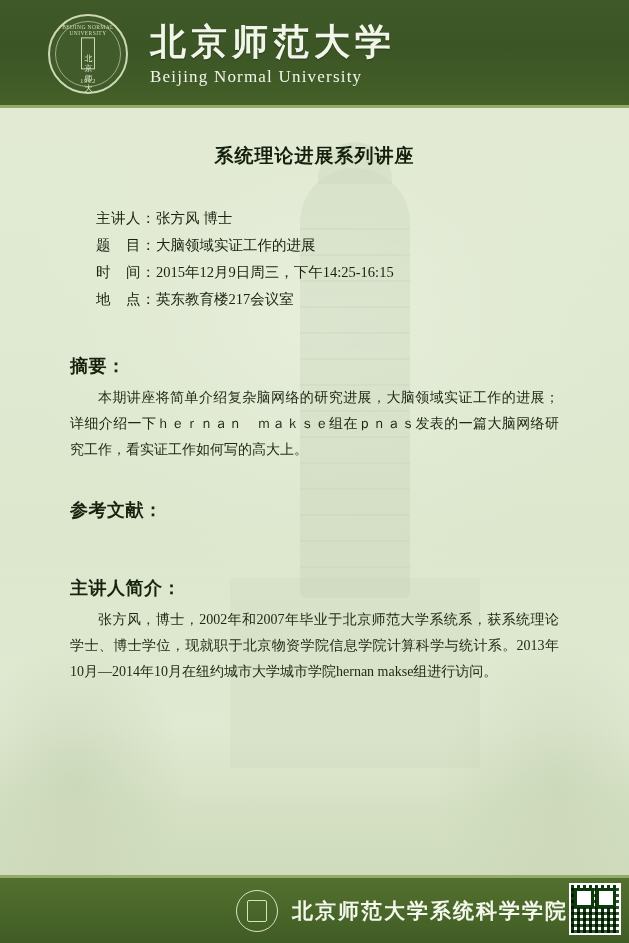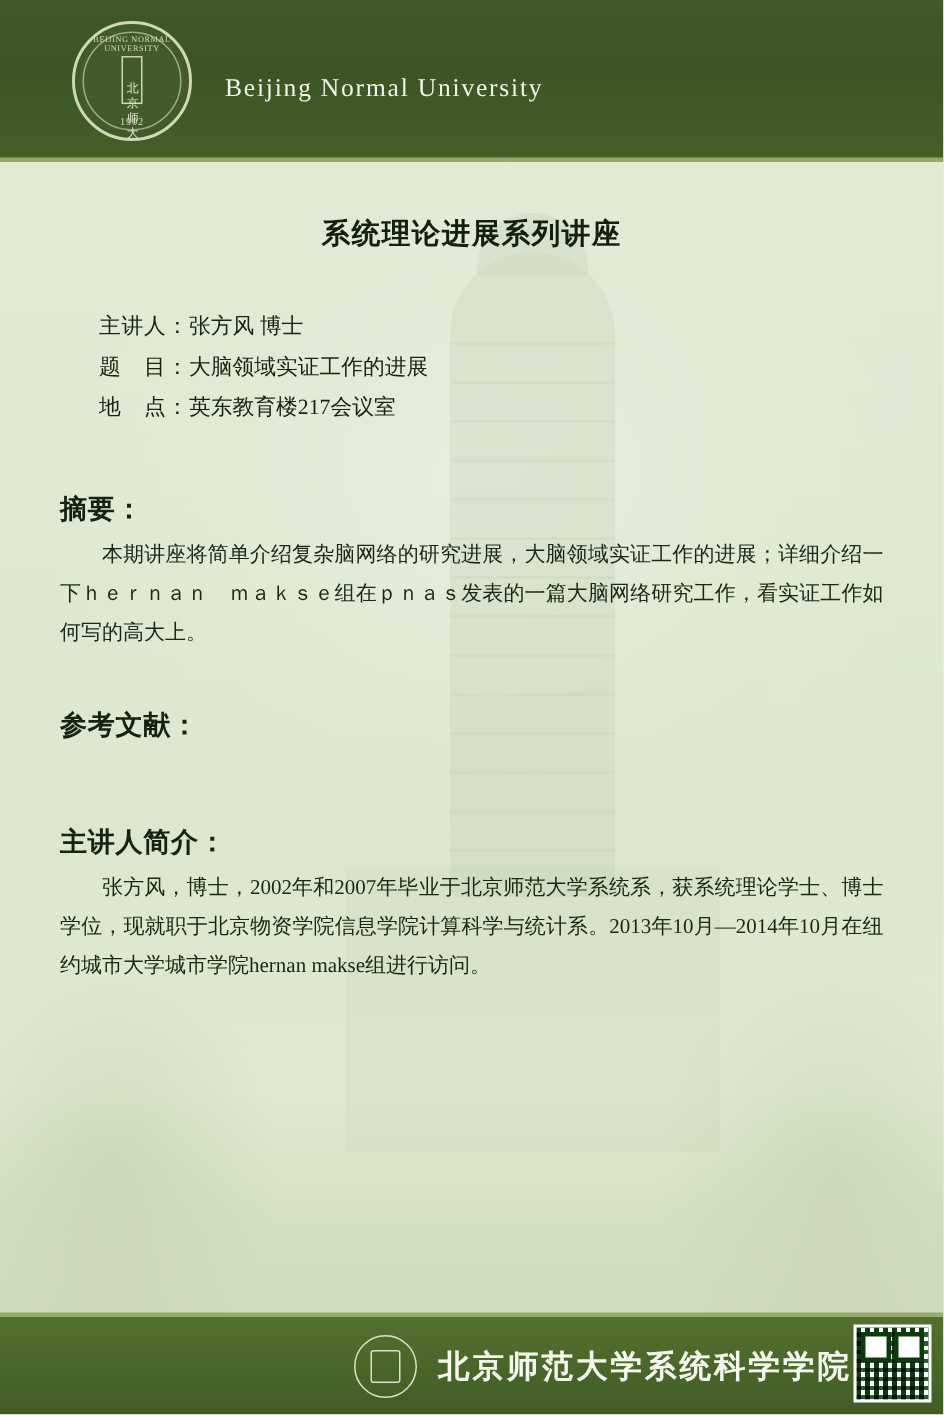--- a/index.html
+++ b/index.html
@@ -169,21 +169,21 @@
     width: 629px; height: 3px;
     background: #93ab68;
   }
 
   
   .content {
     position: absolute;
     left: 0; top: 108px;
     width: 629px; height: 770px;
     box-sizing: border-box;
-    padding: 0 40px;
+    padding: 0 70px;
     color: #1d2a15;
   }
   .title {
     margin-top: 35px;
     text-align: center;
     font-size: 19px;
     font-weight: bold;
     letter-spacing: 1px;
     color: #14200d;
   }
@@ -305,37 +305,41 @@
   </div>
 
   <div class="header">
     <div class="header-seal">
       <div class="ring-text"></div>
       <div class="seal-arc">BEIJING NORMAL UNIVERSITY</div>
       <div class="seal-inner">北京师大</div>
       <div class="seal-year">1902</div>
     </div>
     <div class="header-names">
+      <div class="header-cn">北京师范大学</div>
       <div class="header-en">Beijing Normal University</div>
     </div>
     <div class="header-rule"></div>
   </div>
 
   <div class="content">
 
     <div class="title">系统理论进展系列讲座</div>
 
     <div class="info-block">
       <div class="info-row">
         <span class="info-label">主讲人：</span><span>张方风 博士</span>
       </div>
       <div class="info-row">
         <span class="info-label">题　目：</span><span>大脑领域实证工作的进展</span>
       </div>
       <div class="info-row">
+        <span class="info-label">时　间：</span><span>2015年12月9日周三，下午14:25-16:15</span>
+      </div>
+      <div class="info-row">
         <span class="info-label">地　点：</span><span>英东教育楼217会议室</span>
       </div>
     </div>
 
     <div class="section abstract">
       <div class="section-head">摘要：</div>
       <div class="para indent">本期讲座将简单介绍复杂脑网络的研究进展，大脑领域实证工作的进展；详细介绍一下ｈｅｒｎａｎ　ｍａｋｓｅ组在ｐｎａｓ发表的一篇大脑网络研究工作，看实证工作如何写的高大上。</div>
     </div>
 
     <div class="section refs">

